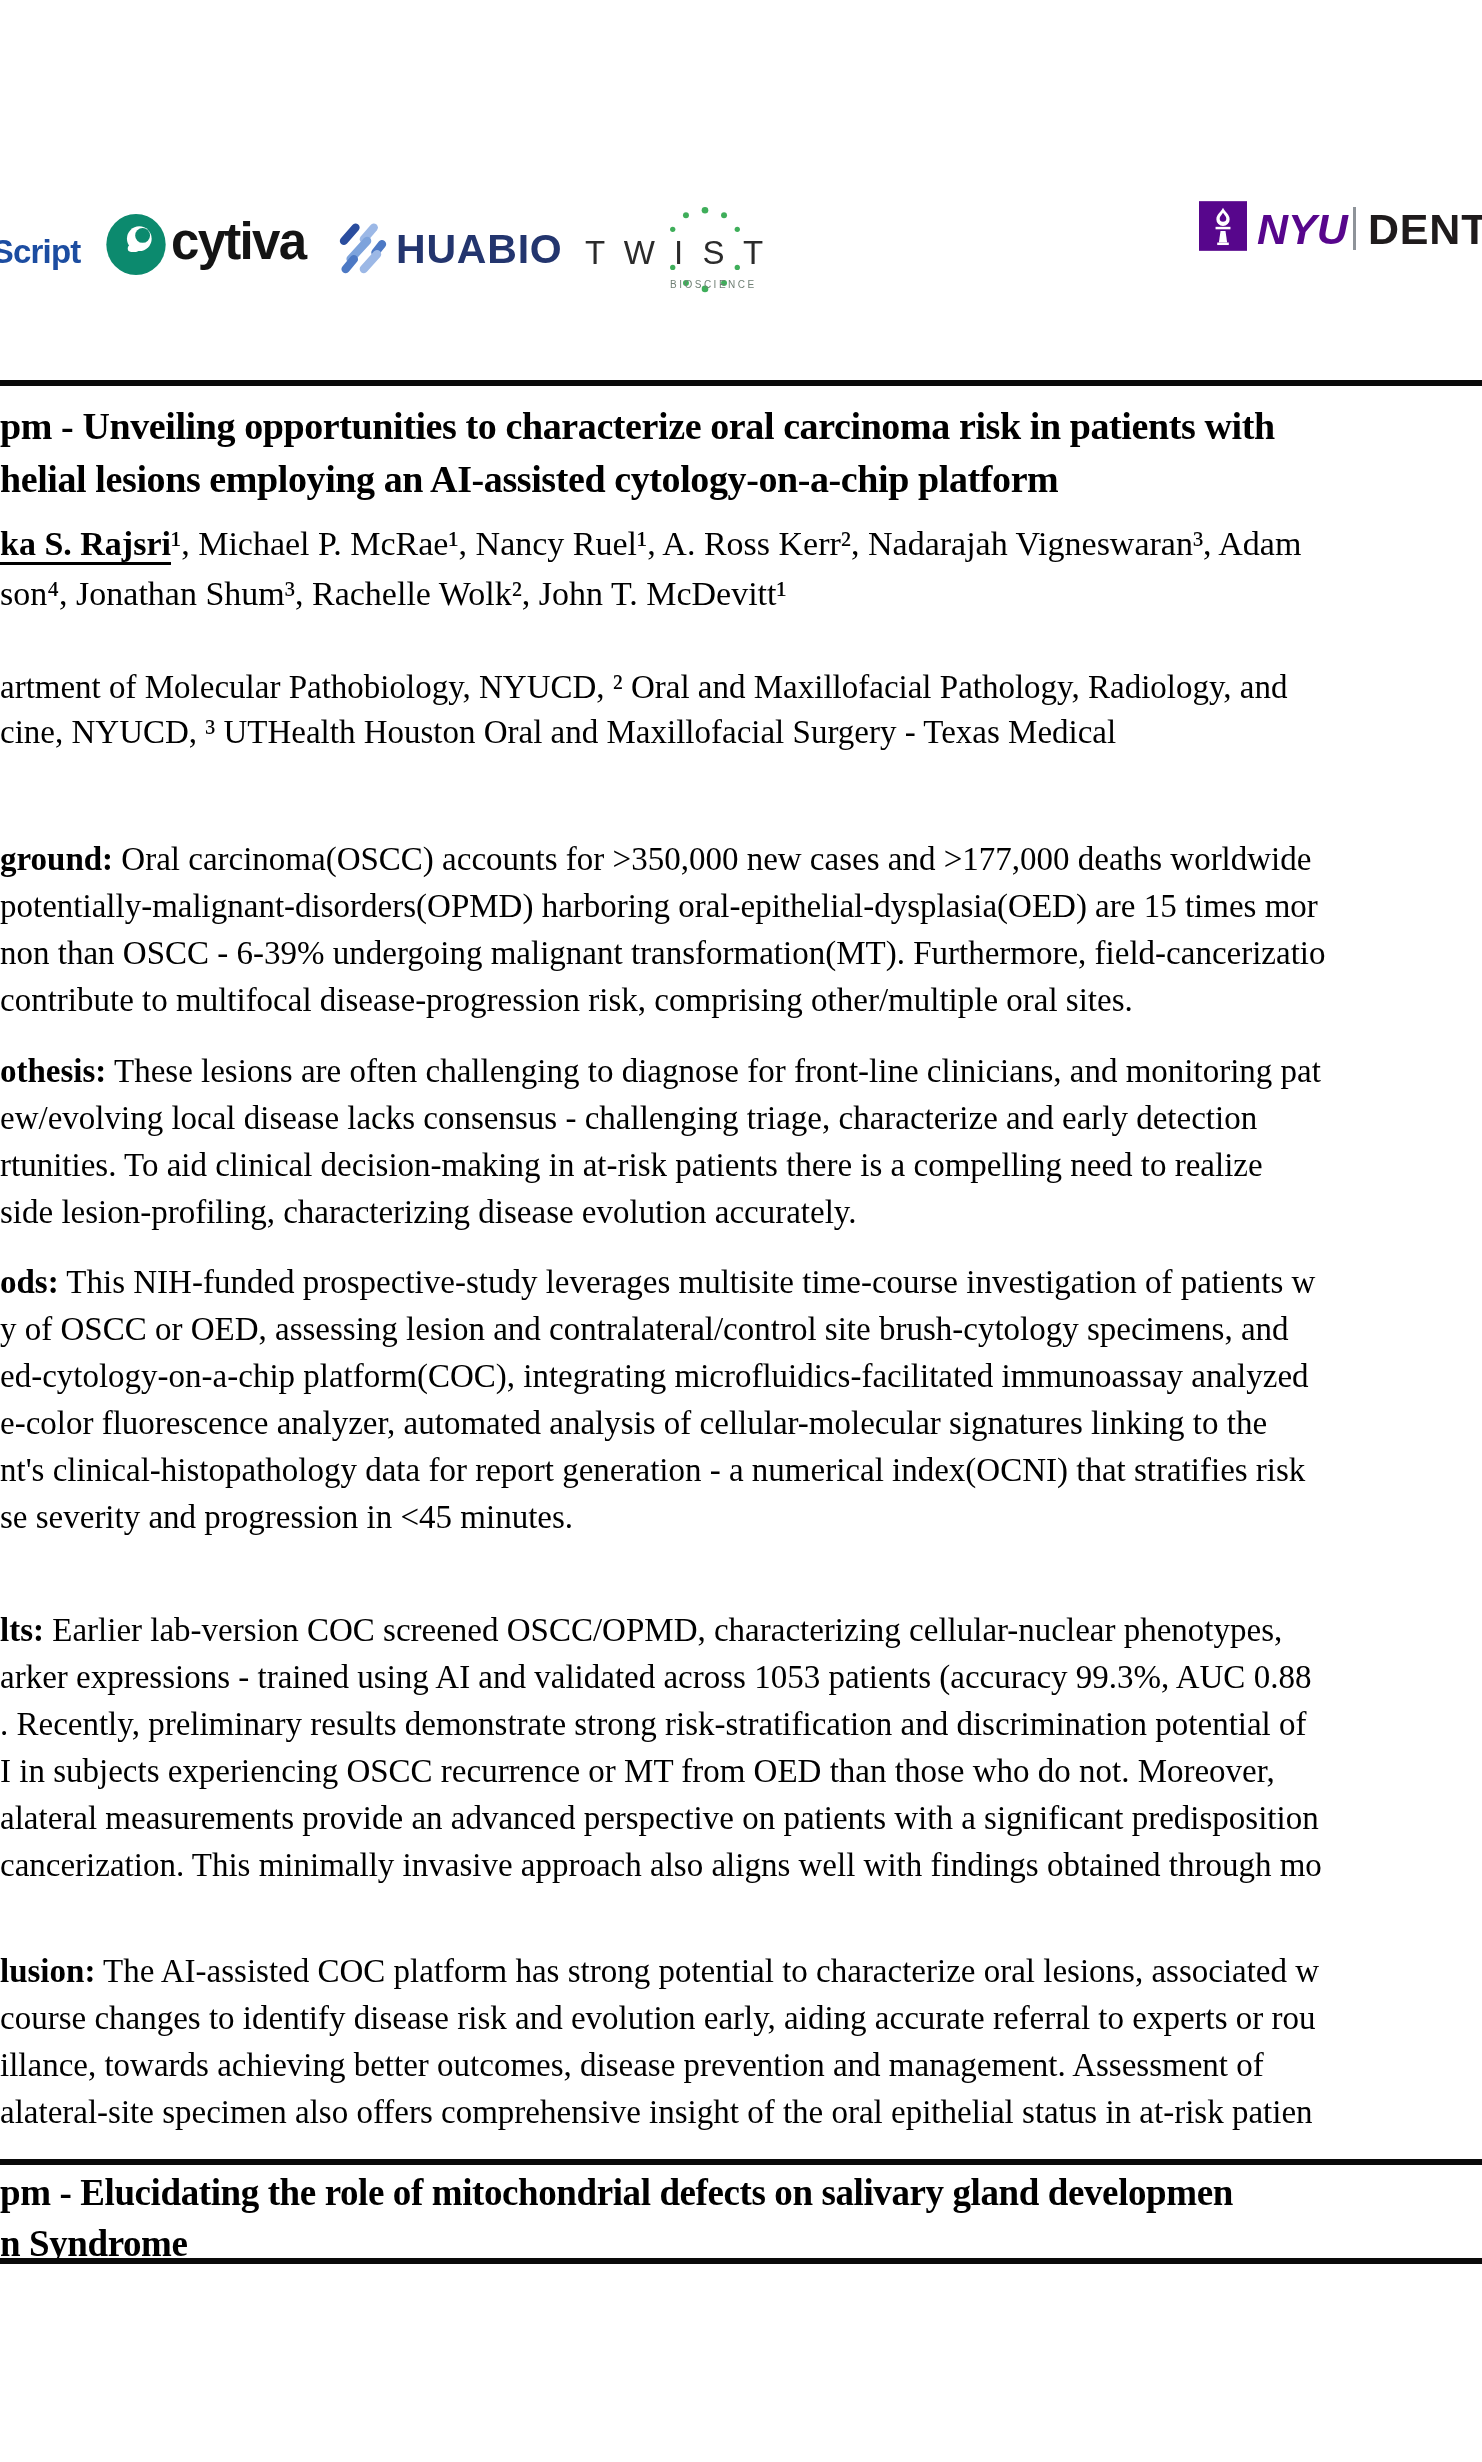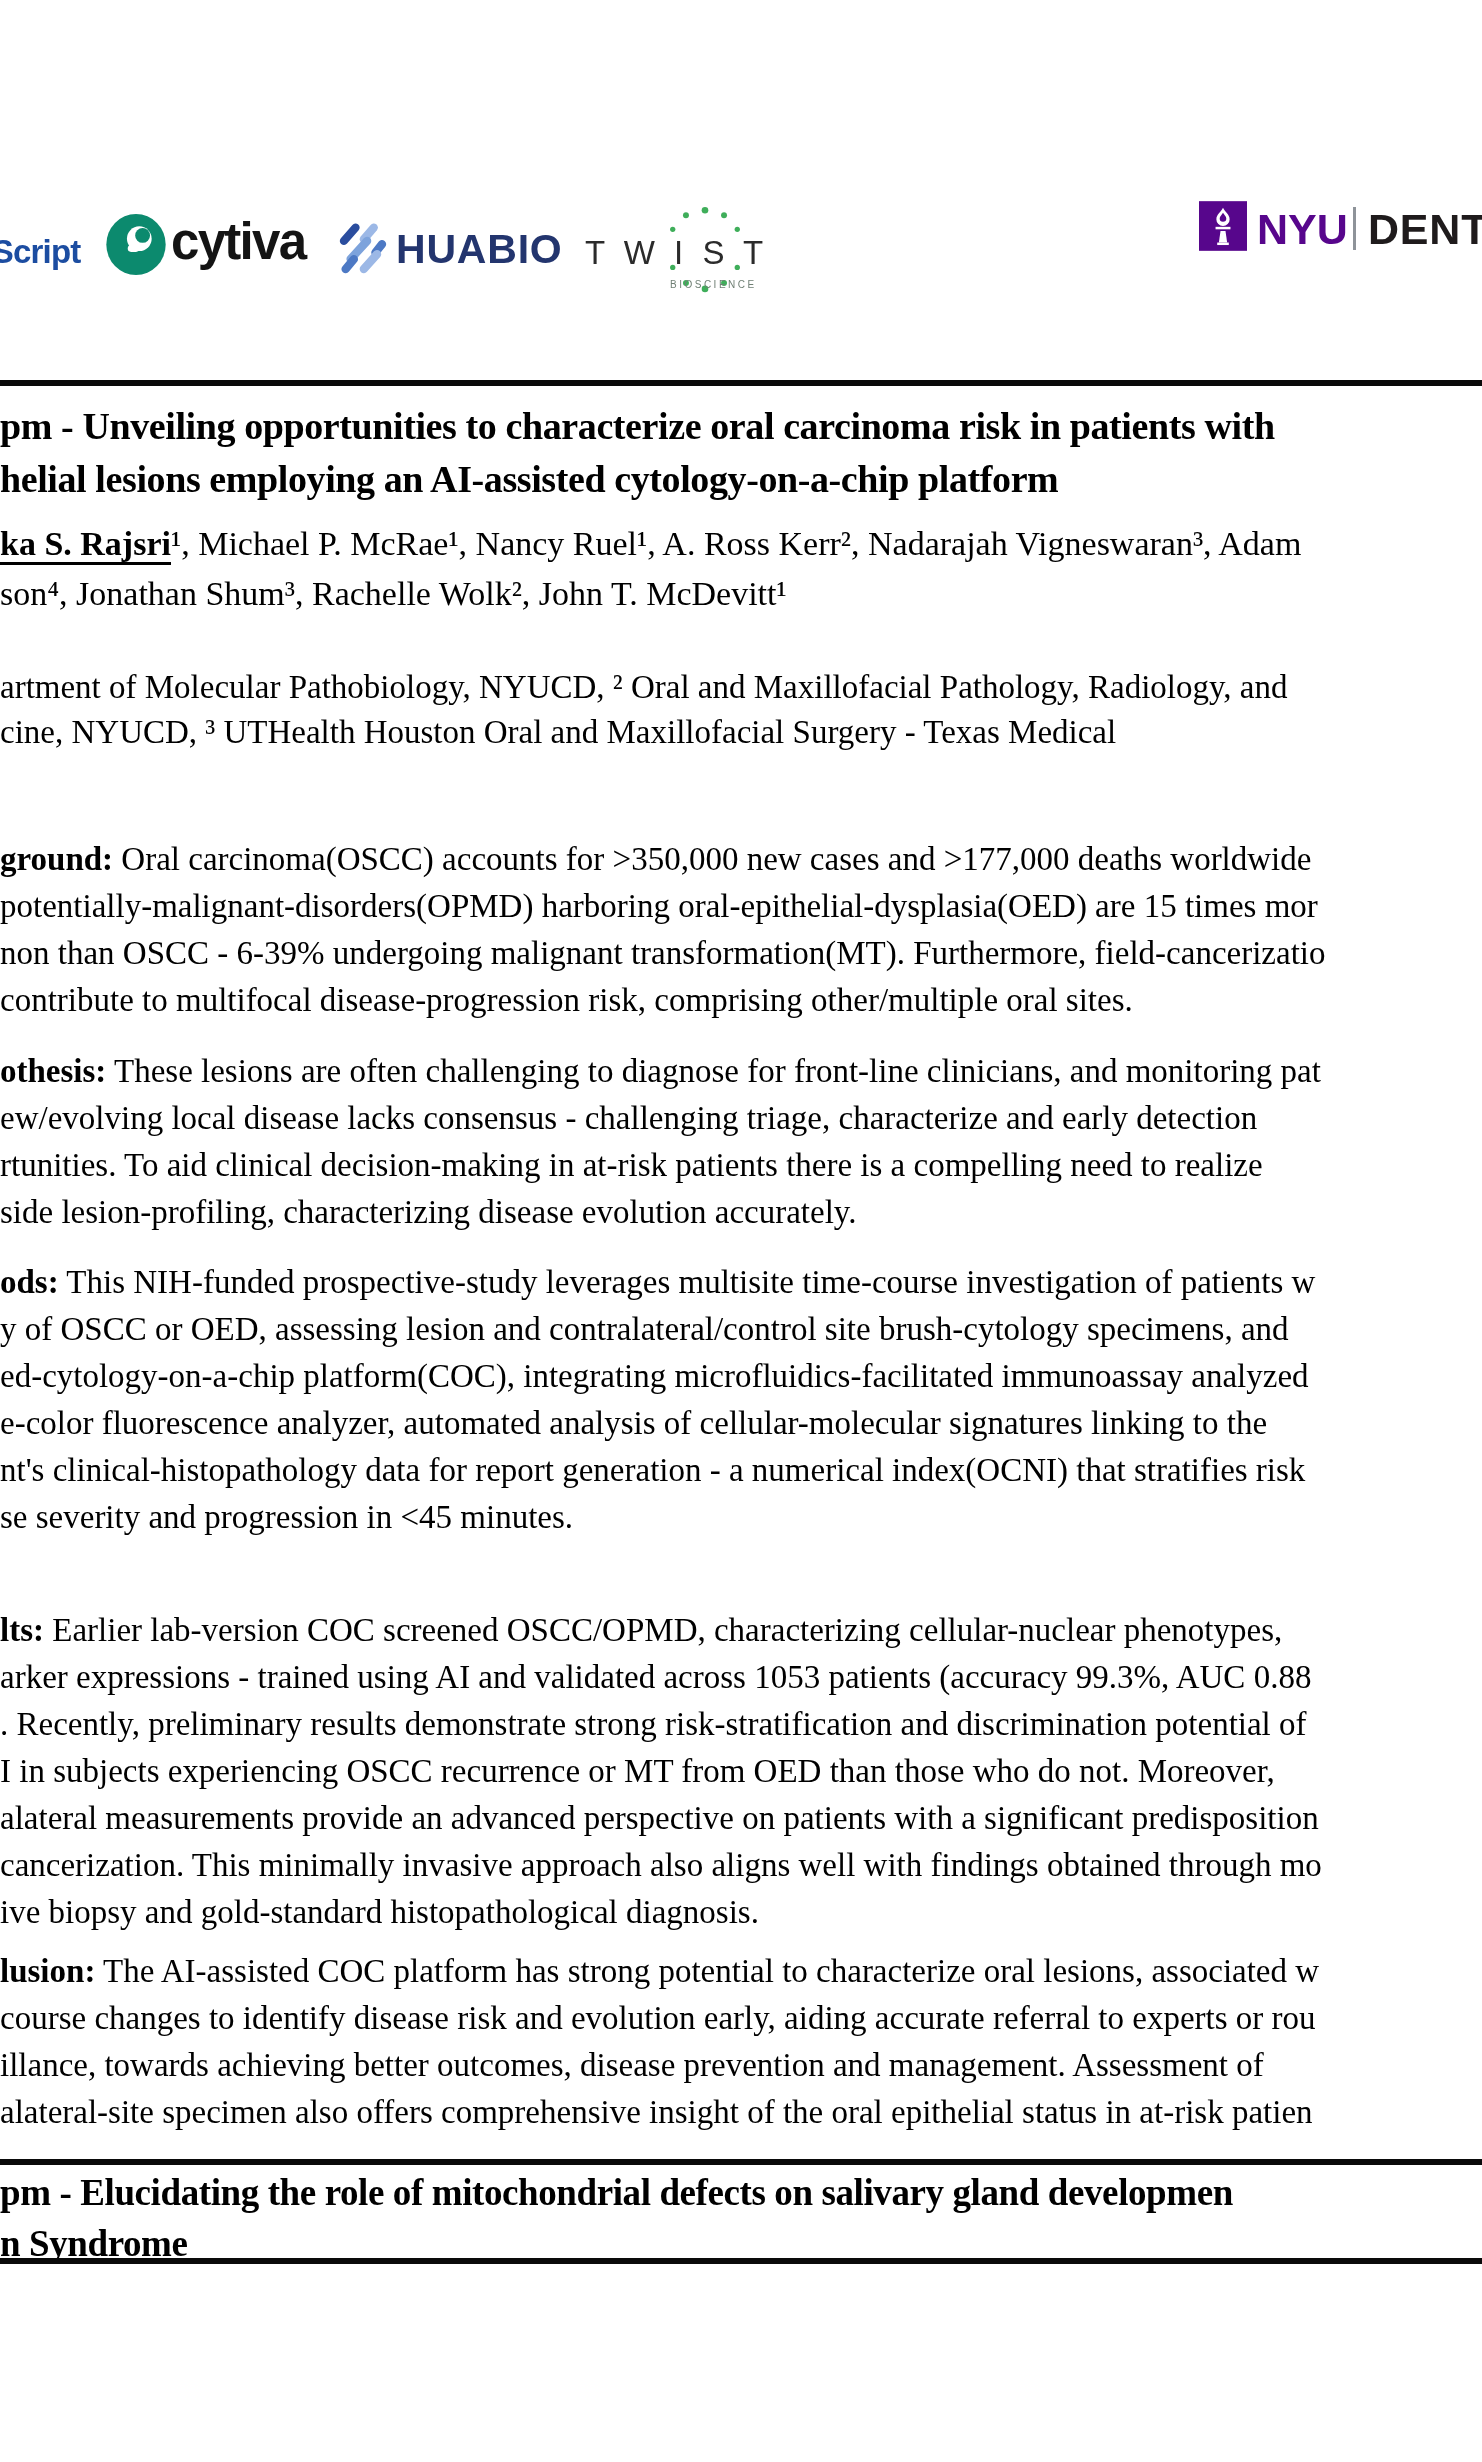--- a/index.html
+++ b/index.html
@@ -38,20 +38,21 @@
   .twist-sub {
     position:absolute; left:670px; top:279px;
     font-family:"Liberation Sans", sans-serif; font-size:10px; letter-spacing:2.5px;
     color:#6f7f74;
   }
   .nyu-box { position:absolute; left:1199px; top:201px; width:48px; height:50px; }
   .nyu-word {
     position:absolute; left:1257px; top:205px;
     font-family:"Liberation Sans", sans-serif; font-weight:bold; font-size:43px;
     letter-spacing:0px;
+    font-style:italic;
   }
   .nyu-divider { position:absolute; left:1353px; top:207px; width:3.3px; height:43px; background:#8e9399; }
   .nyu-school {
     position:absolute; left:1368px; top:205px; white-space:pre;
     font-family:"Liberation Sans", sans-serif; font-weight:bold; font-size:43px;
     color:#1f1b1c; letter-spacing:0.8px;
   }
 
   
   .abs { position:absolute; left:0; width:1410px; }
@@ -170,21 +171,20 @@
     <div class="ln">se severity and progression in &lt;45 minutes.</div>
   </div>
 
   <div class="abs" style="top:1607px">
     <div class="ln"><span class="bold">lts:</span><span> Earlier lab-version COC screened OSCC/OPMD, characterizing cellular-nuclear phenotypes,</span></div>
     <div class="ln">arker expressions - trained using AI and validated across 1053 patients (accuracy 99.3%, AUC 0.88</div>
     <div class="ln">. Recently, preliminary results demonstrate strong risk-stratification and discrimination potential of</div>
     <div class="ln">I in subjects experiencing OSCC recurrence or MT from OED than those who do not. Moreover,</div>
     <div class="ln">alateral measurements provide an advanced perspective on patients with a significant predisposition</div>
     <div class="ln">cancerization. This minimally invasive approach also aligns well with findings obtained through mo</div>
-    <div class="ln">ive biopsy and gold-standard histopathological diagnosis.</div>
   </div>
 
   <div class="abs" style="top:1948px">
     <div class="ln"><span class="bold">lusion:</span><span> The AI-assisted COC platform has strong potential to characterize oral lesions, associated w</span></div>
     <div class="ln">course changes to identify disease risk and evolution early, aiding accurate referral to experts or rou</div>
     <div class="ln">illance, towards achieving better outcomes, disease prevention and management. Assessment of</div>
     <div class="ln">alateral-site specimen also offers comprehensive insight of the oral epithelial status in at-risk patien</div>
   </div>
 
   <div class="rule" style="top:2159px"></div>

